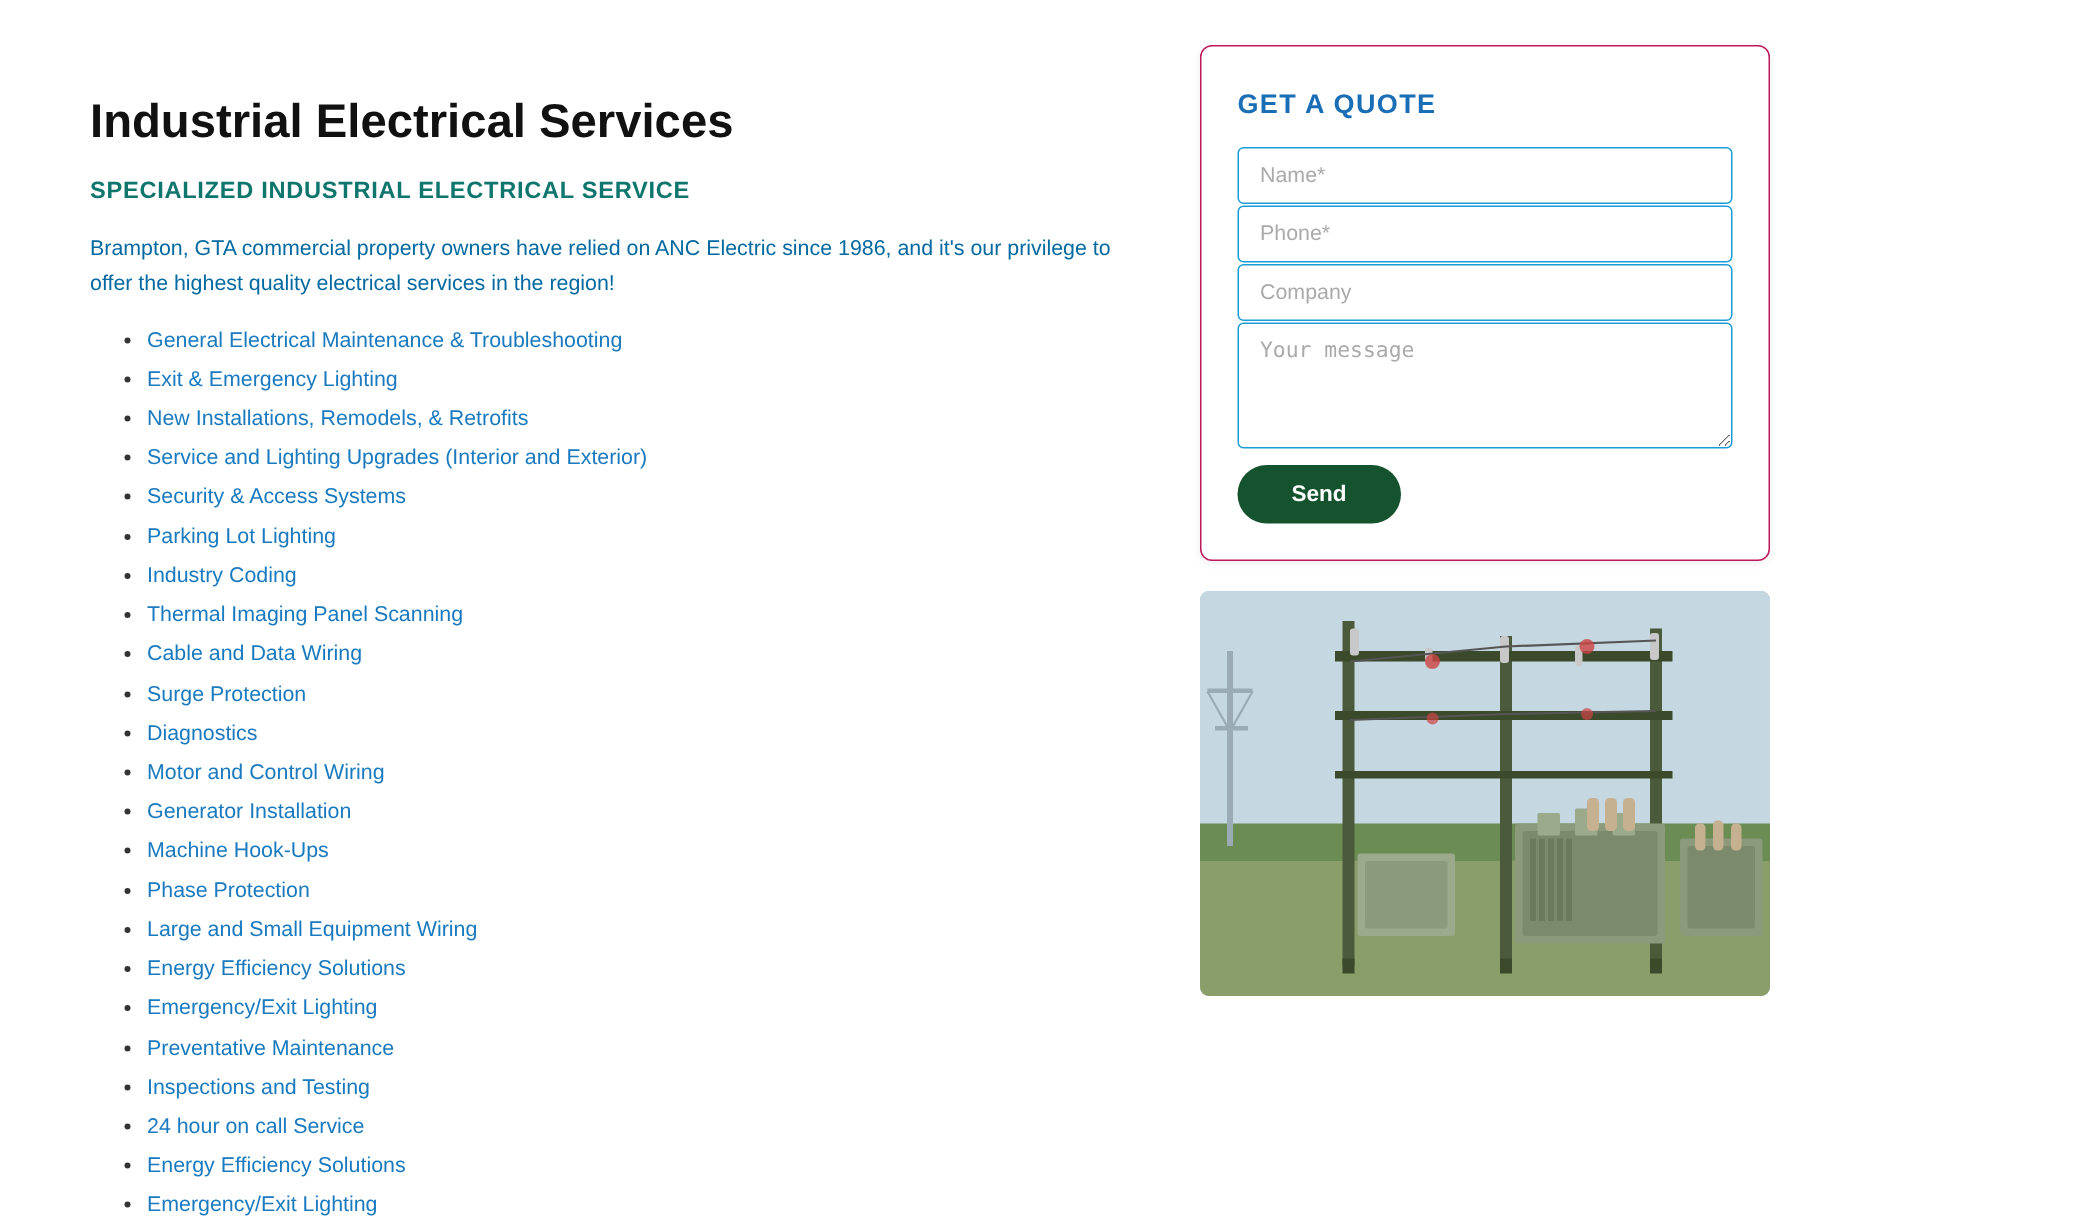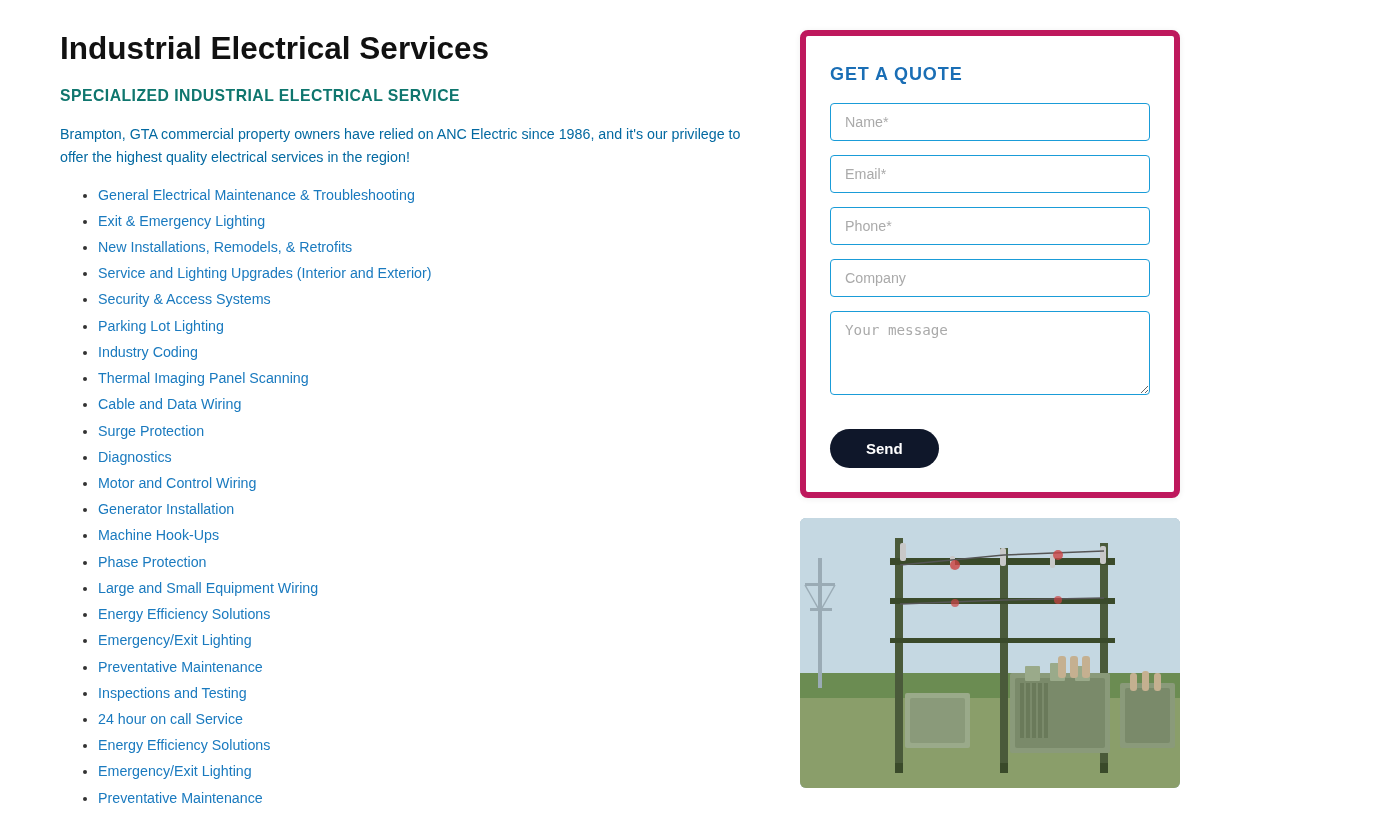--- a/index.html
+++ b/index.html
@@ -22,20 +22,21 @@
     }
     .sidebar {
       flex: 0 0 380px;
       width: 380px;
     }
     h1 {
       font-size: 2.1em;
       font-weight: 900;
       color: #111;
       margin-bottom: 20px;
+      margin-top: 32px;
     }
     .subtitle {
       color: #0f766e;
       font-weight: 700;
       font-size: 1.05em;
       text-transform: uppercase;
       margin-bottom: 18px;
       letter-spacing: 0.03em;
     }
     .intro-text {
@@ -61,21 +62,21 @@
       margin-left: 14px;
     }
     ul.services-list li a,
     ul.services-list li span {
       color: #1a7abf;
       text-decoration: none;
     }
 
     
     .quote-box {
-      border: 6px solid #be185d;
+      border: 1px solid #be185d;
       border-radius: 8px;
       padding: 28px 24px 24px 24px;
       margin-bottom: 20px;
       background: #fff;
       box-shadow: 0 1px 6px rgba(0,0,0,0.07);
     }
     .quote-title {
       color: #1a6eb5;
       font-weight: 700;
       font-size: 1.2em;
@@ -83,42 +84,42 @@
       margin-bottom: 18px;
       letter-spacing: 0.05em;
     }
     .form-field {
       width: 100%;
       border: 1.5px solid #1a9cd8;
       border-radius: 4px;
       padding: 10px 14px;
       font-size: 0.95em;
       color: #888;
-      margin-bottom: 14px;
+      margin-bottom: 1px;
       outline: none;
       background: #fff;
       display: block;
     }
     .form-field::placeholder {
       color: #aaa;
     }
     textarea.form-field {
       height: 84px;
       resize: vertical;
     }
     .send-btn {
-      background: #0f172a;
+      background: #14532d;
       color: #fff;
       border: none;
       border-radius: 30px;
       padding: 11px 36px;
       font-size: 1em;
       font-weight: 600;
       cursor: pointer;
-      margin-top: 20px;
+      margin-top: 10px;
     }
 
     .sidebar-image {
       width: 100%;
       border-radius: 6px;
       overflow: hidden;
       background: #b0c4d0;
       height: 270px;
       position: relative;
     }
@@ -164,21 +165,20 @@
         <li><span>Emergency/Exit Lighting</span></li>
         <li><span>Preventative Maintenance</span></li>
       </ul>
 
   </div>
 
   <div class="sidebar">
     <div class="quote-box">
       <div class="quote-title">GET A QUOTE</div>
       <input class="form-field" type="text" placeholder="Name*" style="">
-      <input class="form-field" type="email" placeholder="Email*" style="">
       <input class="form-field" type="tel" placeholder="Phone*" style="">
       <input class="form-field" type="text" placeholder="Company" style="">
       <textarea class="form-field" placeholder="Your message" style=""></textarea>
       <button class="send-btn">Send</button>
     </div>
 
     <div class="sidebar-image">
       <svg viewBox="0 0 380 270" xmlns="http://www.w3.org/2000/svg">
 
         <rect width="380" height="270" fill="#b8cdd8"></rect>

